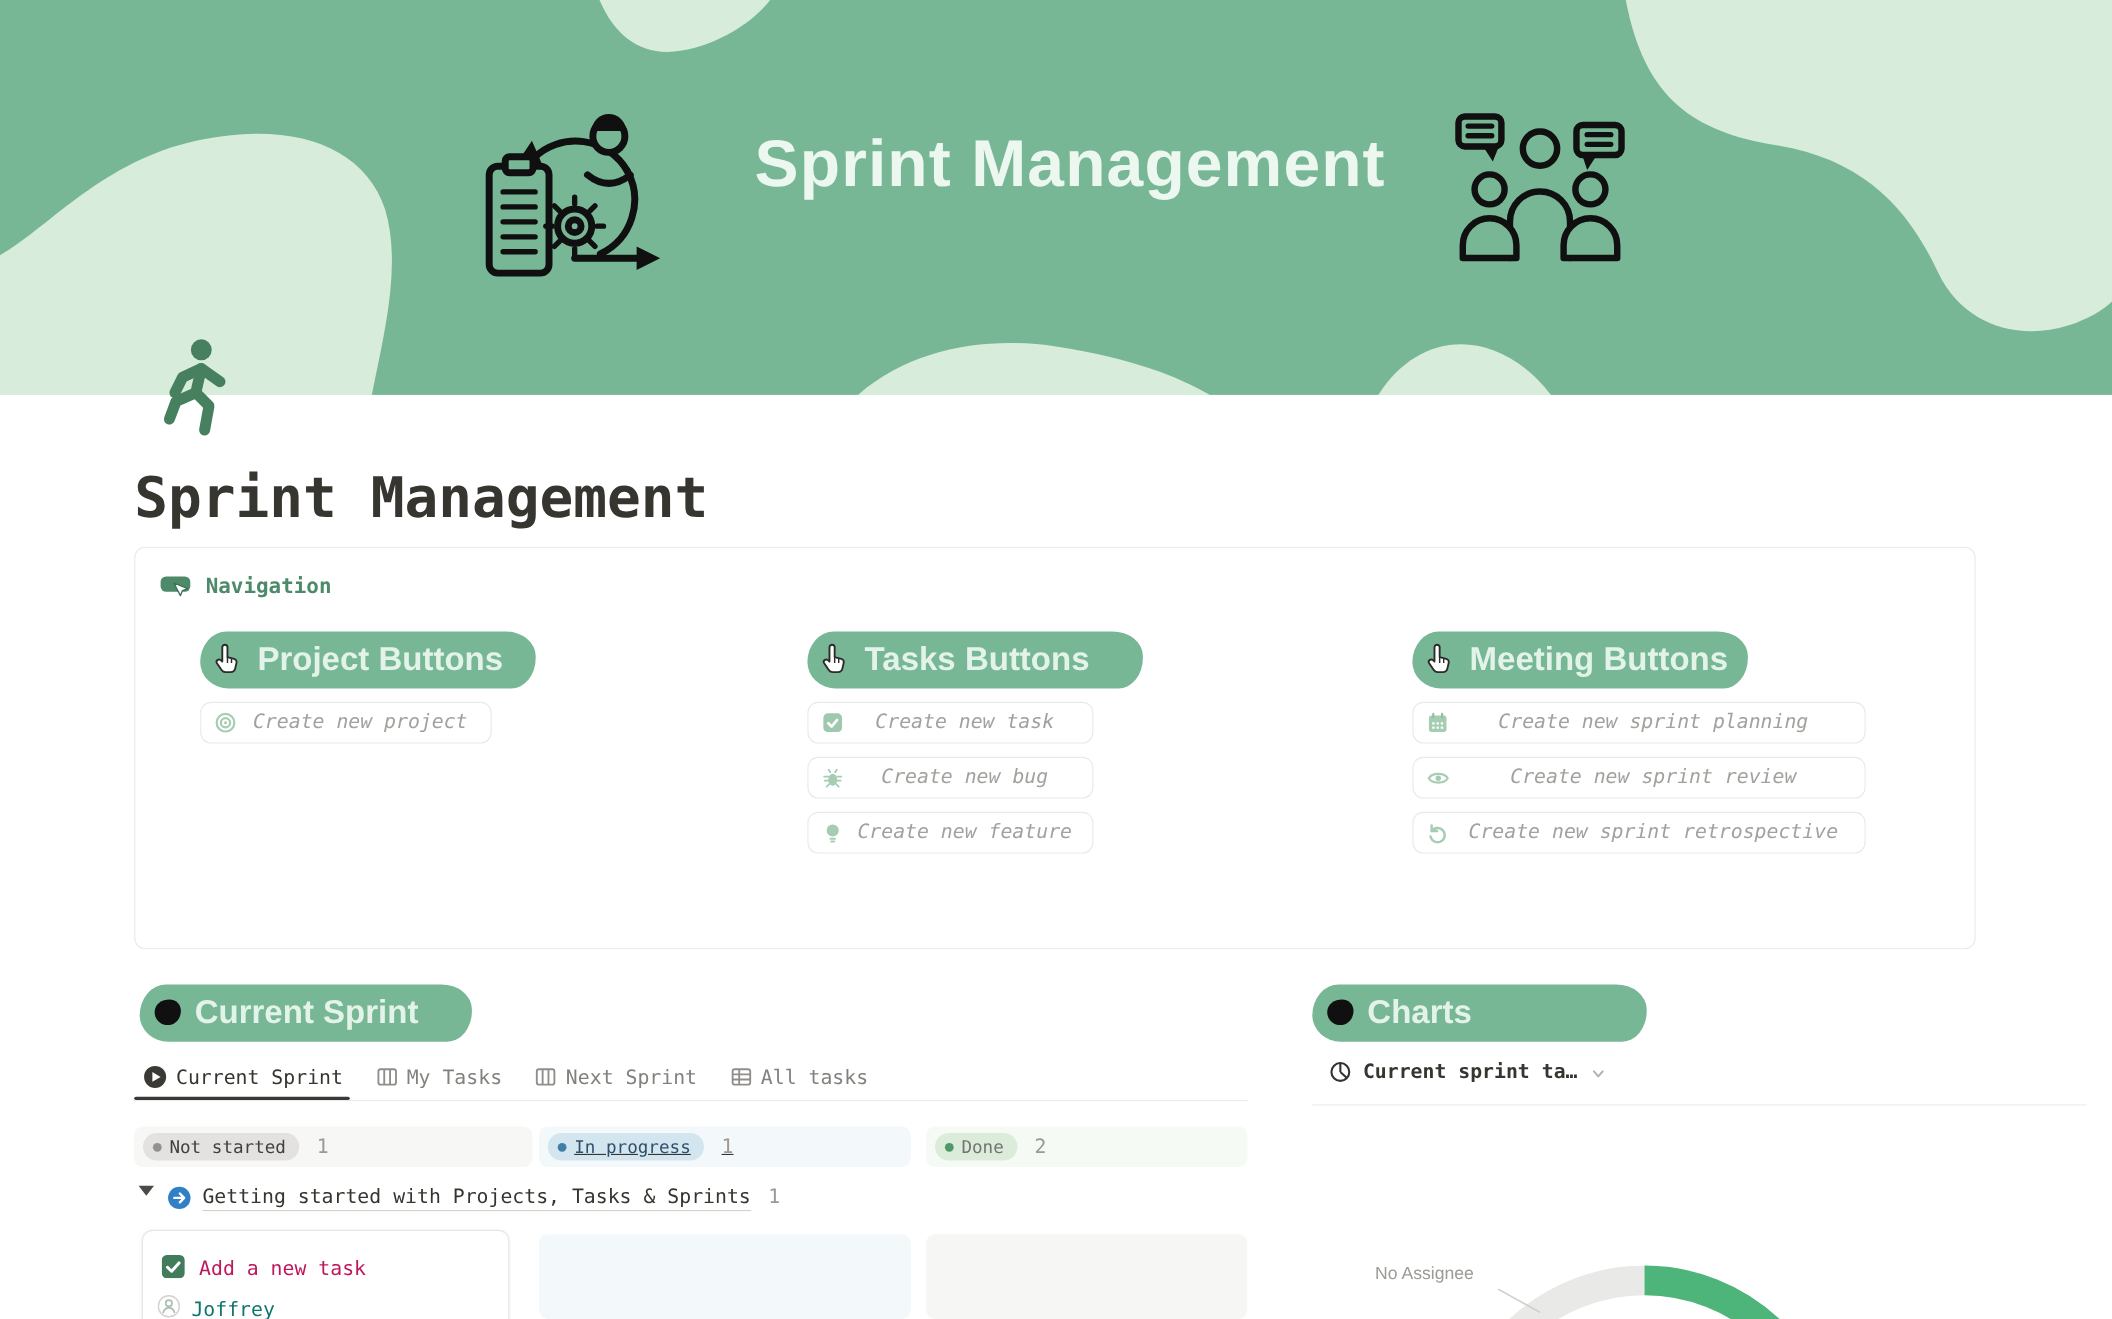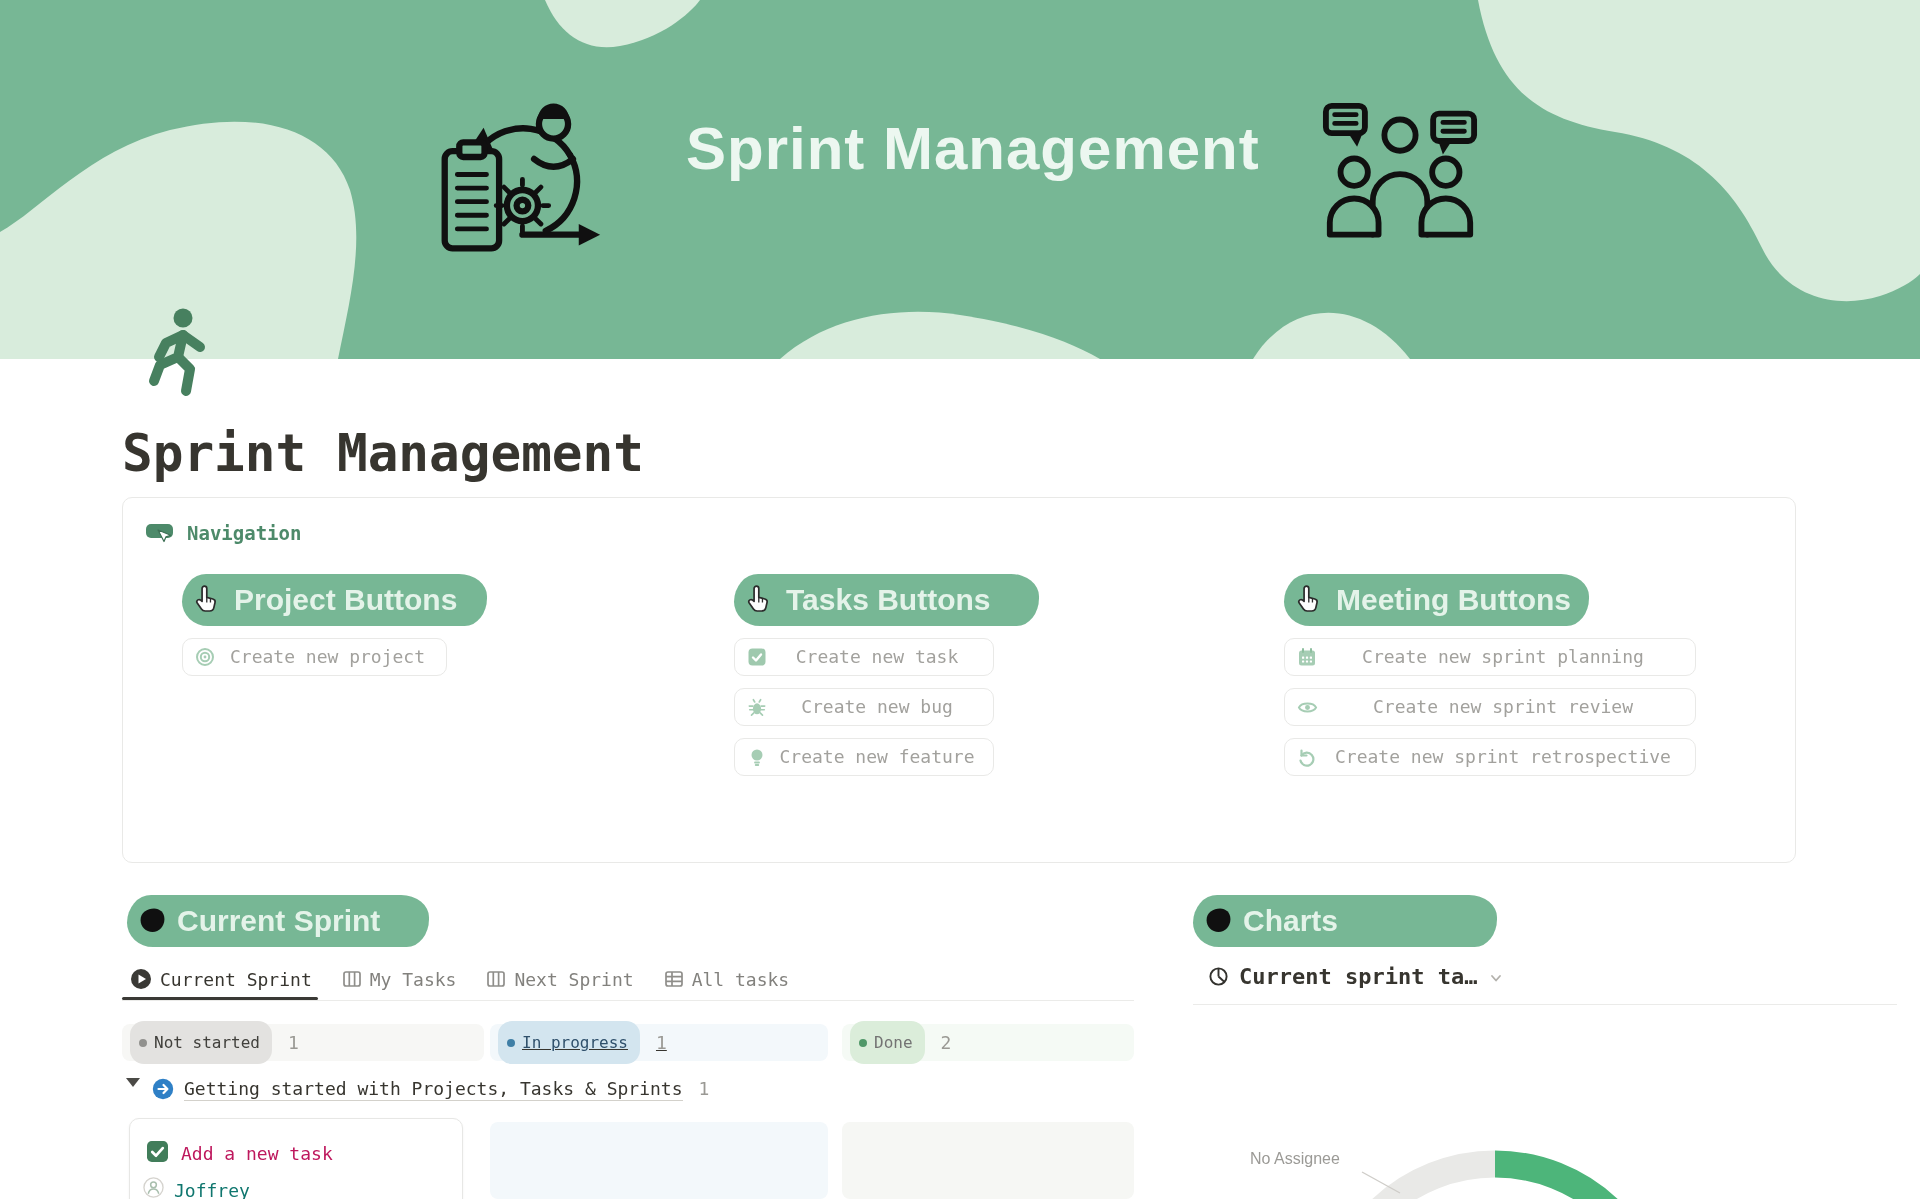--- a/index.html
+++ b/index.html
@@ -27,21 +27,21 @@
   .nav-label{font-size:19px;font-weight:700;color:#4d8a6a;}
   .nav-group{position:absolute;top:76px;}
   .g0{left:59px;} .g1{left:611px;} .g2{left:1161px;}
   .pill{position:relative;height:52px;background:#77b795;
         border-radius:26px 30px 24px 28px / 30px 24px 30px 26px;}
   .pill .pill-text{position:absolute;left:52px;top:9px;font-size:30px;font-weight:700;color:#e4f3e9;
                    font-family:"Liberation Sans",sans-serif;white-space:nowrap;}
   .pill .hand{position:absolute;left:7px;top:9px;}
   .nav-group .pill{width:305px;}
   .btn{position:relative;height:38px;border:1px solid #e9e9e7;border-radius:10px;background:#fff;
-       margin-top:12px;box-sizing:border-box;cursor:pointer;}
+       margin-top:12px;box-sizing:border-box;cursor:pointer;font-style:italic;}
   .g0 .btn{width:265px;} .g1 .btn{width:260px;} .g2 .btn{width:412px;}
   .btn .b-icon{position:absolute;left:12px;top:8px;}
   .btn .b-label{display:block;padding:0 10px 0 36px;text-align:center;line-height:36px;
                 font-size:18px;color:#a2a19d;white-space:nowrap;}
 
   
   .board-pill{position:absolute;left:127px;top:895px;width:302px;}
   .charts-pill{position:absolute;left:1193px;top:895px;width:304px;}
   .blob-pill .pill-text{left:50px;}
   .blob-pill .blob{position:absolute;left:12px;top:12px;}
@@ -50,21 +50,21 @@
   .tab{display:flex;align-items:center;gap:8px;cursor:pointer;}
   .tab .t-label{font-size:18px;color:#82817d;white-space:nowrap;}
   .tab.active .t-label{color:#37352f;}
   .tab-underline{position:absolute;left:122px;top:997px;width:196px;height:3px;background:#3a3935;border-radius:2px;}
   .tabs-divider{position:absolute;left:122px;top:1000px;width:1012px;height:1px;background:#ebebe9;}
 
   .col-band{position:absolute;top:1024px;height:37px;border-radius:8px;display:flex;align-items:center;box-sizing:border-box;padding-left:8px;}
   .band0{left:122px;width:362px;background:#f7f7f5;}
   .band1{left:490px;width:338px;background:#f3f8fb;text-decoration:underline;}
   .band2{left:842px;width:292px;background:#f5faf5;}
-  .chip{display:flex;align-items:center;height:43px;border-radius:14px;padding:0 12px 0 9px;cursor:pointer;}
+  .chip{display:flex;align-items:center;height:25px;border-radius:14px;padding:0 12px 0 9px;cursor:pointer;}
   .chip .dot{width:8px;height:8px;border-radius:50%;margin-right:7px;}
   .chip .c-label{font-size:16px;white-space:nowrap;}
   .chip0{background:#e3e2e0;} .chip0 .dot{background:#91918e;} .chip0 .c-label{color:#41403c;}
   .chip1{background:#d3e5ef;} .chip1 .dot{background:#3f7fa6;} .chip1 .c-label{color:#2f506b;}
   .chip2{background:#dbedda;} .chip2 .dot{background:#509868;} .chip2 .c-label{color:#737373;text-align:center;}
   .band-count{font-size:18px;color:#9a9994;margin-left:16px;}
 
   .group-row{position:absolute;left:126px;top:1078px;display:flex;}
   .tri{width:0;height:0;border-left:7px solid transparent;border-right:7px solid transparent;
        border-top:9px solid #4b4a46;margin-right:12px;cursor:pointer;}
@@ -79,21 +79,21 @@
   .task-card .t-title{position:absolute;left:51px;top:24px;font-size:18px;color:#be185d;white-space:nowrap;}
   .task-card .avatar{position:absolute;left:13px;top:58px;}
   .task-card .assignee{position:absolute;left:44px;top:61px;font-size:18px;color:#0f766e;}
 
   .panel{position:absolute;top:1122px;height:77px;border-radius:8px;}
   .panel1{left:490px;width:338px;background:#f3f8fb;}
   .panel2{left:842px;width:292px;background:#f6f7f4;}
 
   
   .chart-view{position:absolute;left:1208px;top:964px;display:flex;align-items:center;cursor:pointer;}
-  .chart-view .v-label{font-size:22px;font-weight:700;color:#37352f;margin-left:10px;white-space:nowrap;}
+  .chart-view .v-label{font-size:18px;font-weight:700;color:#37352f;margin-left:10px;white-space:nowrap;}
   .chart-view .chev{margin-left:12px;margin-top:3px;}
   .charts-divider{position:absolute;left:1193px;top:1004px;width:704px;height:1px;background:#ebebe9;}
   .donut-wrap{position:absolute;left:1190px;top:1128px;width:660px;height:71px;}
   .no-assignee{position:absolute;left:1250px;top:1150px;font-size:16px;color:#9b9a96;
                font-family:"Liberation Sans",sans-serif;}
 </style>
 </head>
 <body>
 
 <div id="app">

